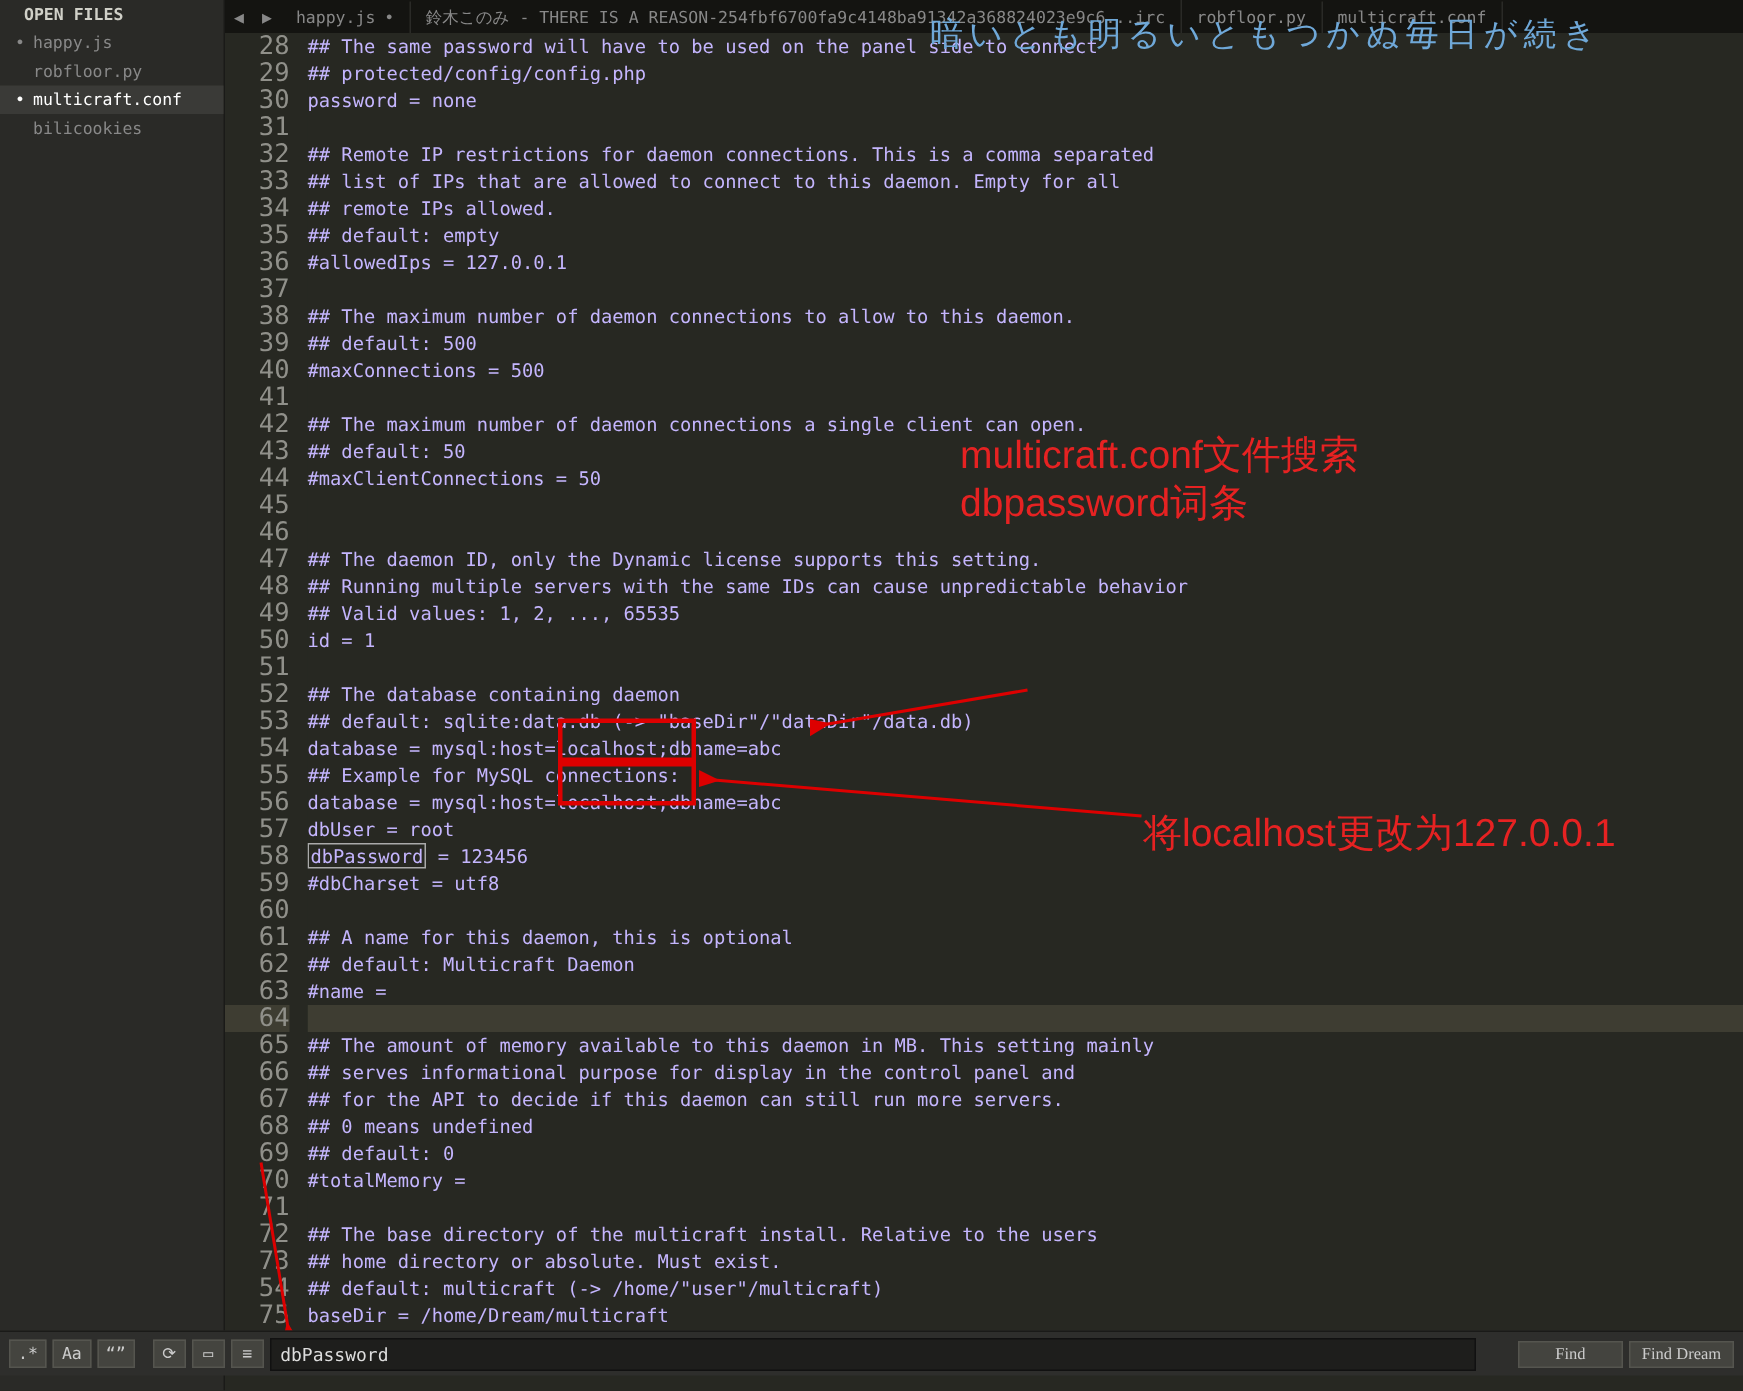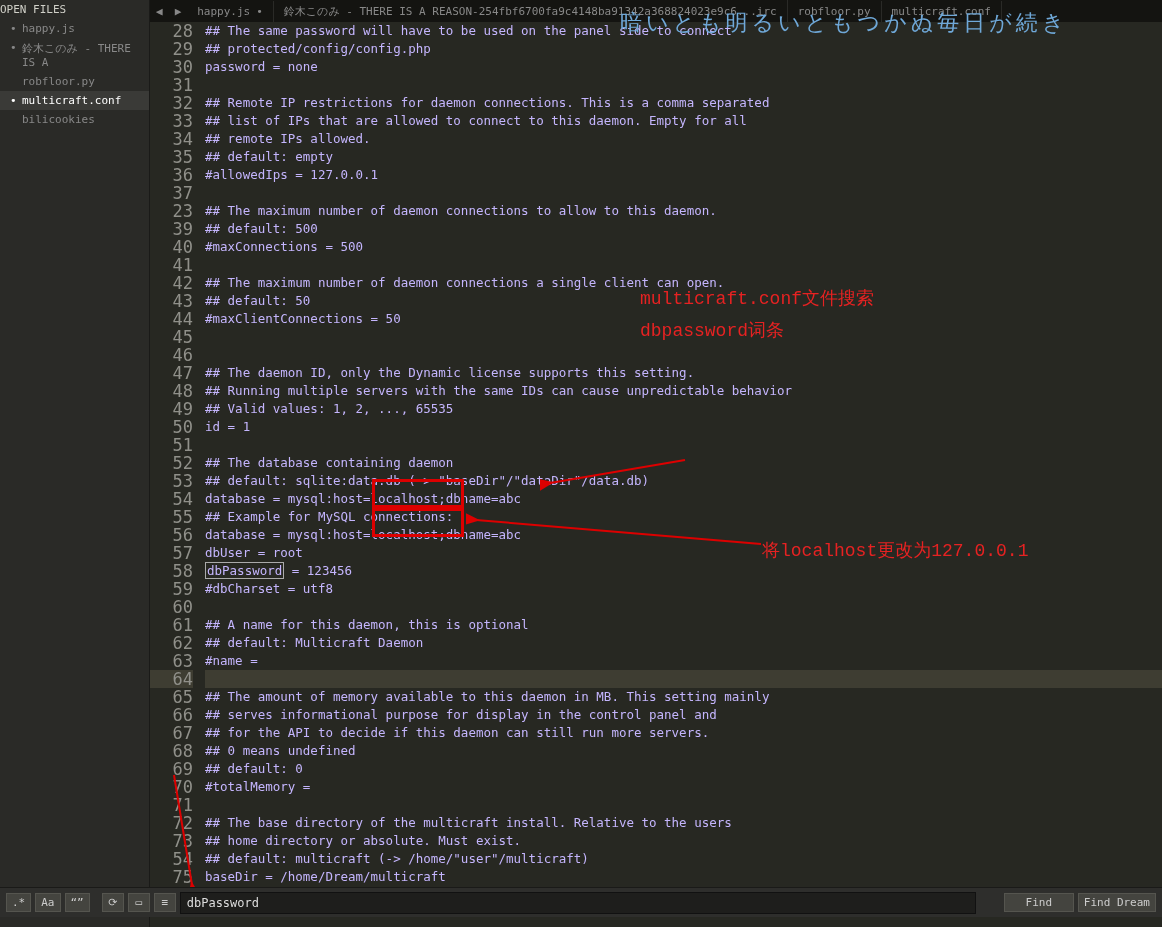--- a/index.html
+++ b/index.html
@@ -16,22 +16,22 @@
   position: absolute;
   left: 0; top: 0;
   width: 150px;
   height: 100%;
   background: #2a2a27;
   border-right: 1px solid #1a1a18;
 }
 .sidebar-header {
   font-size: 11px;
   color: #d0d0c8;
-  padding: 3px 0;
-  font-weight: normal;
+  padding: 3px 16px;
+  font-weight: bold;
 }
 .sidebar-item {
   font-size: 11px;
   color: #888;
   padding: 3px 8px 3px 22px;
   cursor: pointer;
   position: relative;
 }
 .sidebar-item.dirty::before {
   content: "•";
@@ -123,57 +123,56 @@
 .findbtn {
   background: #44443f;
   color: #ccc;
   border: 1px solid #55554f;
   font-size: 11px;
   padding: 2px 5px;
   cursor: pointer;
   min-width: 22px;
   text-align: center;
 }
-.findbtn.wide { min-width: 70px; }
+.findbtn.wide { min-width: 70px; font-family: Liberation Serif, serif; }
 .findinput {
   flex: 1;
   background: #1e1e1c;
   color: #ddd;
   border: 1px solid #111;
   padding: 3px 6px;
   font-size: 12px;
   font-family: inherit;
 }
 
 .annot {
   position: absolute;
   color: #e62222;
-  font-size: 18px;
+  font-size: 26px;
   font-weight: normal;
   pointer-events: none;
-  font-family: Liberation Mono, monospace;
+  font-family: Liberation Sans, sans-serif;
 }
 .lyric {
   position: absolute;
   top: 8px; left: 620px;
   font-size: 22px;
   color: #6fa8d8;
   font-family: Liberation Sans, sans-serif;
   letter-spacing: 4px;
   pointer-events: none;
 }
 .arrow { position: absolute; pointer-events: none; }
 </style>
 </head>
 <body>
 
 <div class="sidebar">
   <div class="sidebar-header">OPEN FILES</div>
   <div class="sidebar-item dirty"><span>happy.js</span></div>
-  <div class="sidebar-item dirty"><span>鈴木このみ - THERE IS A</span></div>
   <div class="sidebar-item"><span>robfloor.py</span></div>
   <div class="sidebar-item dirty active"><span>multicraft.conf</span></div>
   <div class="sidebar-item"><span>bilicookies</span></div>
 </div>
 
 <div class="tabs">
   <span class="tab-arrow">◀</span>
   <span class="tab-arrow">▶</span>
   <div class="tab dirty">
       <span>happy.js</span>
@@ -193,21 +192,21 @@
     <div class="ln">28</div>
     <div class="ln">29</div>
     <div class="ln">30</div>
     <div class="ln">31</div>
     <div class="ln">32</div>
     <div class="ln">33</div>
     <div class="ln">34</div>
     <div class="ln">35</div>
     <div class="ln">36</div>
     <div class="ln">37</div>
-    <div class="ln">23</div>
+    <div class="ln">38</div>
     <div class="ln">39</div>
     <div class="ln">40</div>
     <div class="ln">41</div>
     <div class="ln">42</div>
     <div class="ln">43</div>
     <div class="ln">44</div>
     <div class="ln">45</div>
     <div class="ln">46</div>
     <div class="ln">47</div>
     <div class="ln">48</div>

